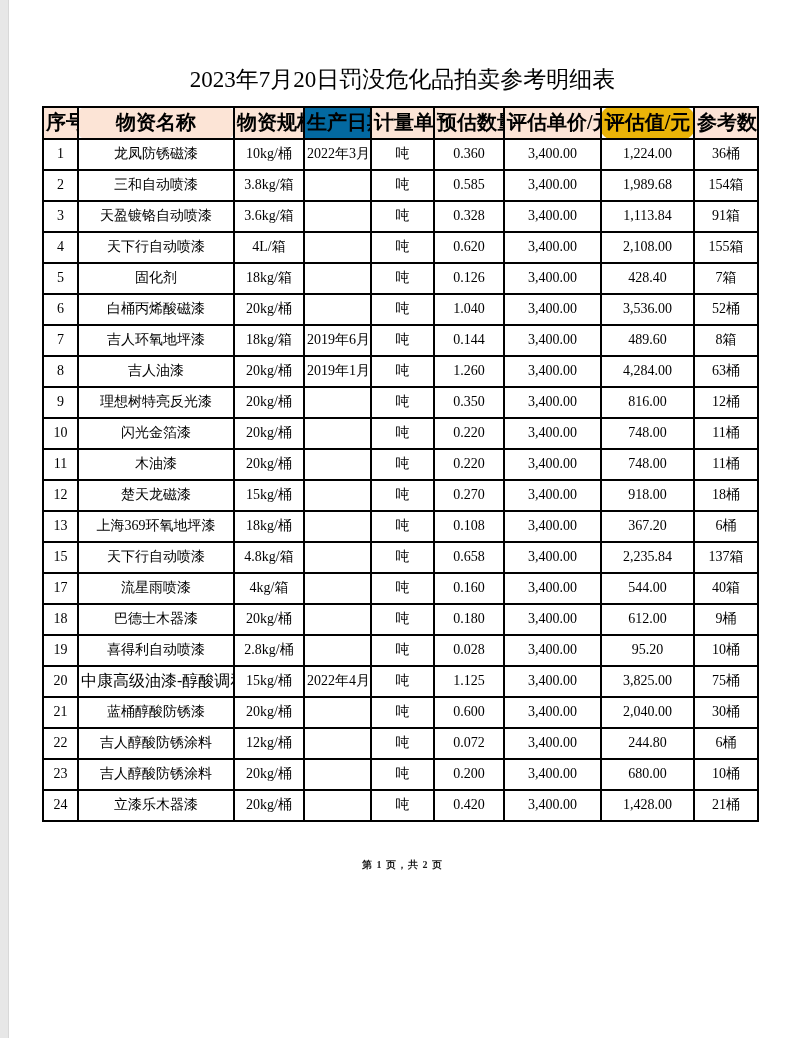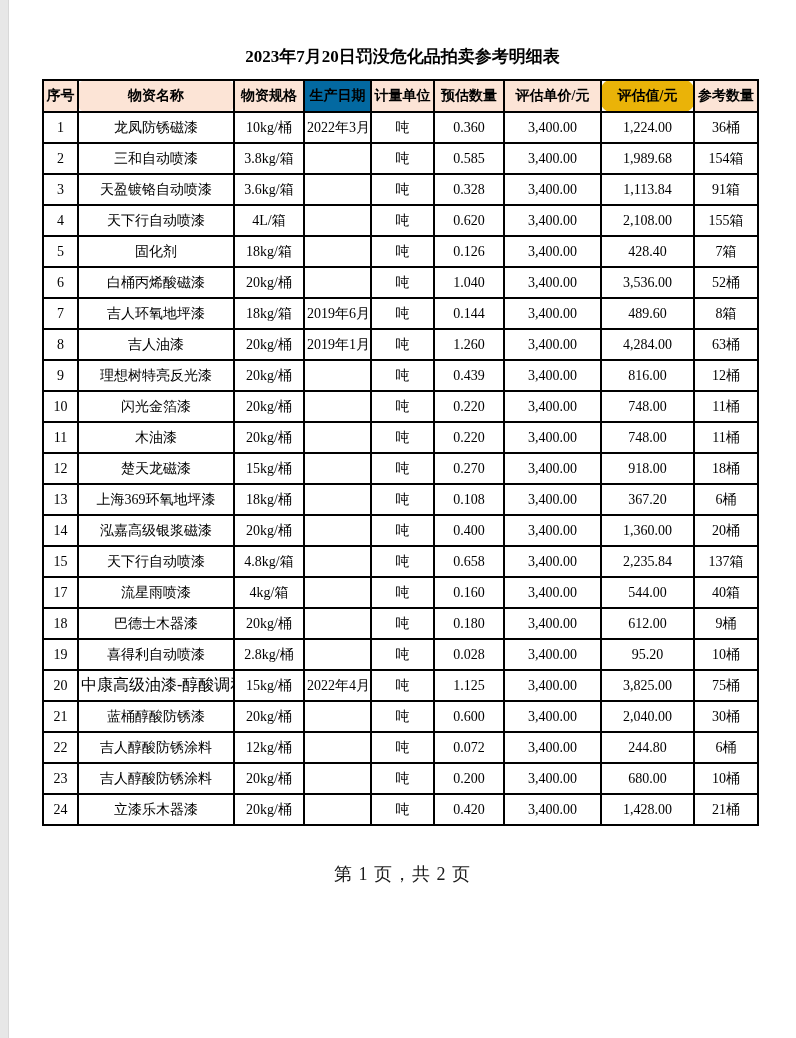--- a/index.html
+++ b/index.html
@@ -23,59 +23,60 @@
     background: #e7e7e7;
     border-right: 1px solid #d8d8d8;
   }
   .content {
     position: absolute;
     left: 9px; top: 0;
     width: 787px; height: 1038px;
   }
   .title {
     margin: 0;
-    padding-top: 46px;
+    padding-top: 65px;
     text-align: center;
-    font-size: 17px;
-    font-weight: bold;
+    font-size: 23px;
+    font-weight: normal;
     line-height: 1.3;
     color: #000000;
   }
   table.detail {
     border-collapse: collapse;
     table-layout: fixed;
     width: 715px;
     margin: 11px 0 0 33px;
     border: 2px solid #000;
   }
   th, td {
     border: 2px solid #000;
     text-align: center;
     vertical-align: middle;
     padding: 0 2px;
     overflow: hidden;
     white-space: nowrap;
   }
   th {
     height: 32px;
-    font-size: 14px;
+    font-size: 20px;
     font-weight: bold;
   }
   td {
     height: 31px;
     font-size: 14px;
     font-weight: normal;
   }
   td.small { font-size: 16px; }
   .footer {
     margin-top: 36px;
     text-align: center;
-    font-size: 18px;
+    font-size: 10px;
     color: #1a1a1a;
     letter-spacing: 1px;
+    font-weight: bold;
   }
 </style>
 </head>
 <body>
 
 <div class="page">
   <div class="gutter"></div>
   <div class="content">
     <h1 class="title">2023年7月20日罚没危化品拍卖参考明细表</h1>
     <table class="detail">
@@ -191,21 +192,21 @@
             <td>3,400.00</td>
             <td>4,284.00</td>
             <td>63桶</td>
           </tr>
           <tr>
             <td>9</td>
             <td>理想树特亮反光漆</td>
             <td>20kg/桶</td>
             <td></td>
             <td>吨</td>
-            <td>0.439</td>
+            <td>0.350</td>
             <td>3,400.00</td>
             <td>816.00</td>
             <td>12桶</td>
           </tr>
           <tr>
             <td>10</td>
             <td>闪光金箔漆</td>
             <td>20kg/桶</td>
             <td></td>
             <td>吨</td>
@@ -239,31 +240,20 @@
           <tr>
             <td>13</td>
             <td>上海369环氧地坪漆</td>
             <td>18kg/桶</td>
             <td></td>
             <td>吨</td>
             <td>0.108</td>
             <td>3,400.00</td>
             <td>367.20</td>
             <td>6桶</td>
-          </tr>
-          <tr>
-            <td>14</td>
-            <td>泓嘉高级银浆磁漆</td>
-            <td>20kg/桶</td>
-            <td></td>
-            <td>吨</td>
-            <td>0.400</td>
-            <td>3,400.00</td>
-            <td>1,360.00</td>
-            <td>20桶</td>
           </tr>
           <tr>
             <td>15</td>
             <td>天下行自动喷漆</td>
             <td>4.8kg/箱</td>
             <td></td>
             <td>吨</td>
             <td>0.658</td>
             <td>3,400.00</td>
             <td>2,235.84</td>

